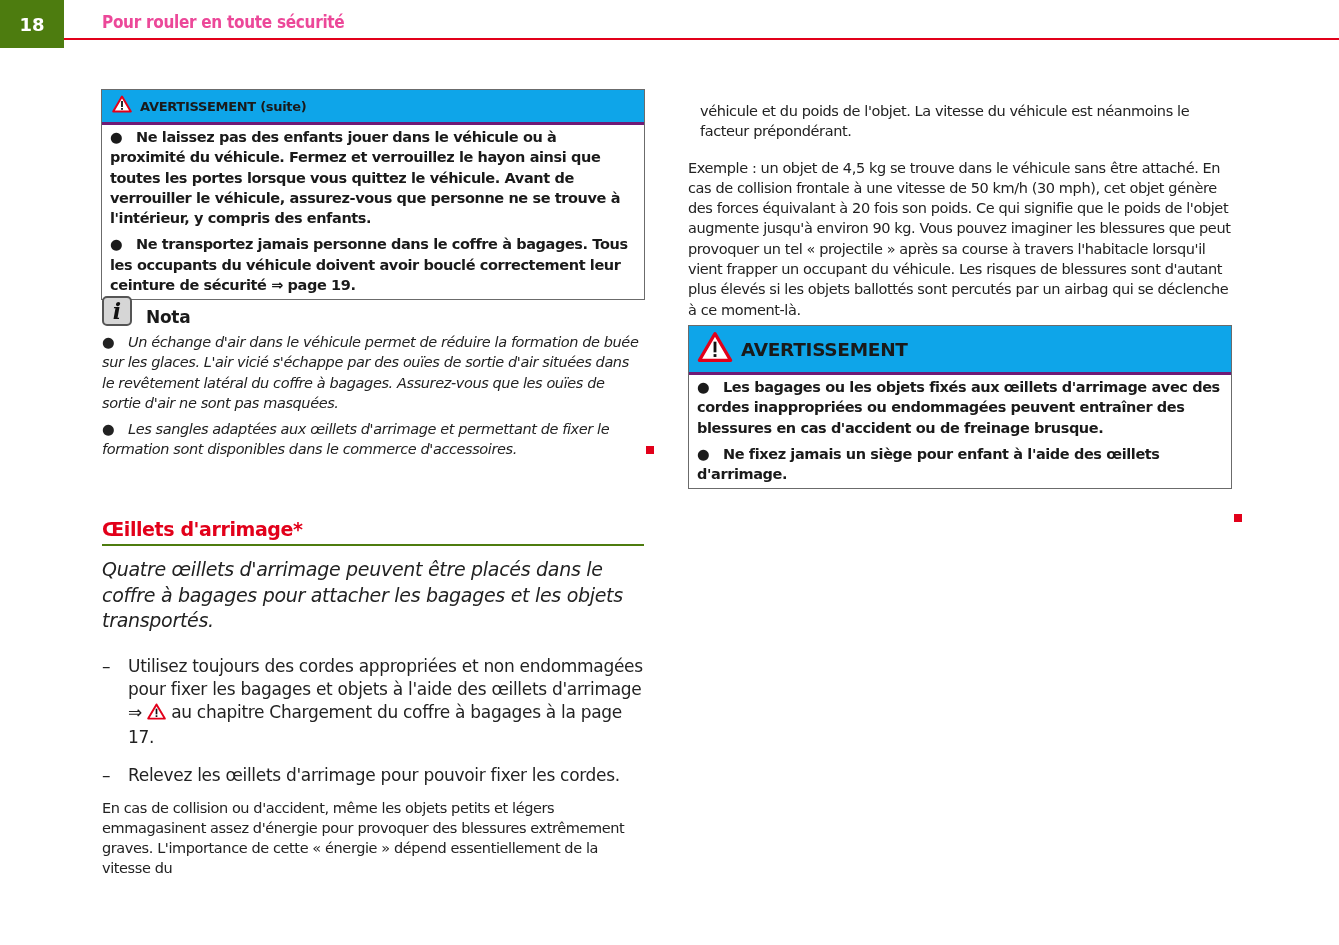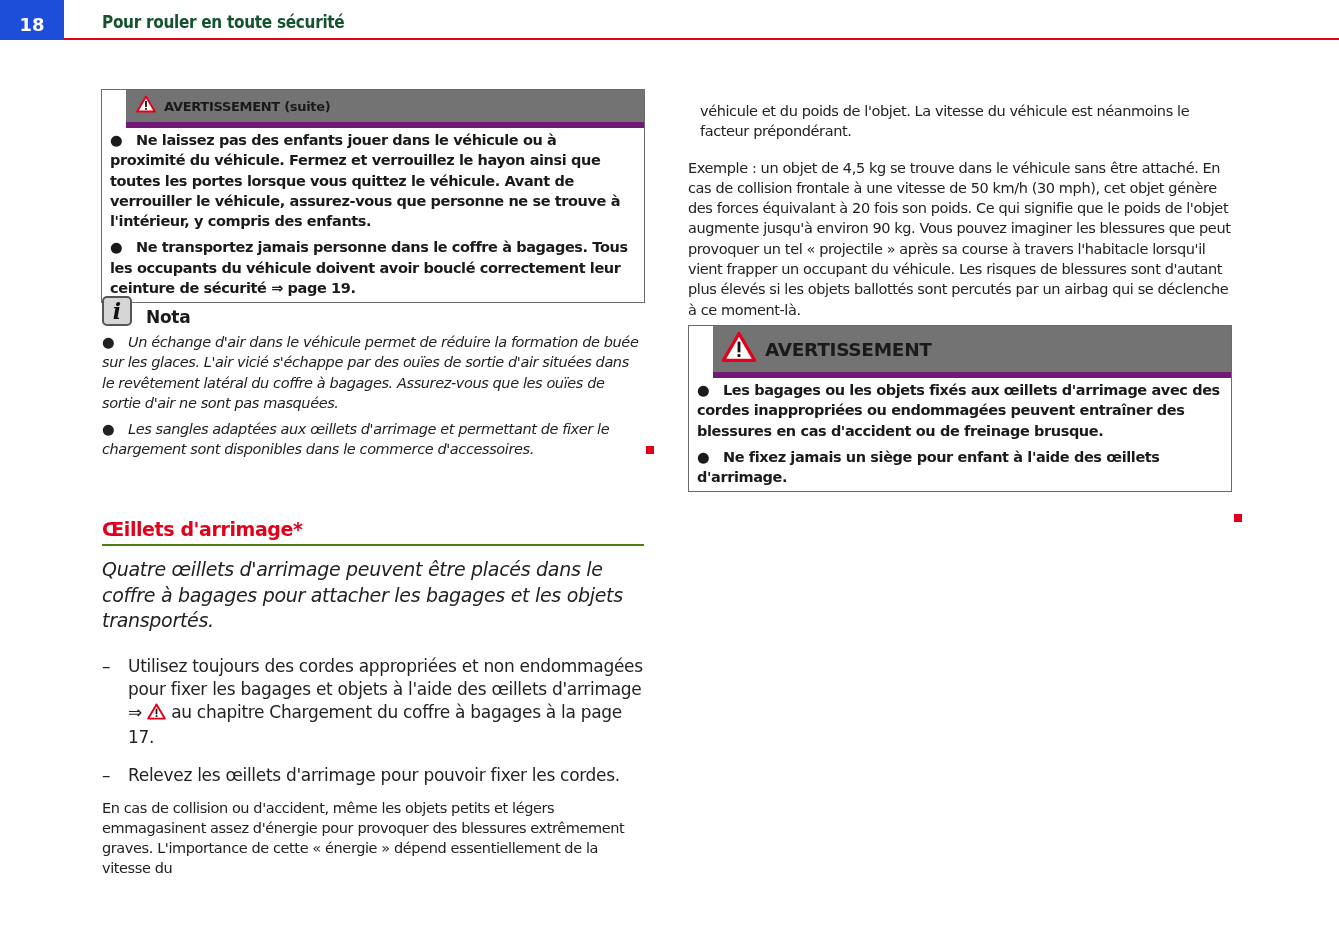--- a/index.html
+++ b/index.html
@@ -1,25 +1,25 @@
 <!DOCTYPE html>
 <html><head>
 <meta charset="utf-8">
 <style>
   html, body { margin:0; padding:0; background:#ffffff; }
   body { width:1339px; height:945px; position:relative; overflow:hidden;
          font-family:"DejaVu Sans", sans-serif; color:#1a1a1a; }
-  .page-num { position:absolute; left:0; top:0; width:64px; height:40px; background:#1d4ed8;
+  .page-num { position:absolute; left:0; top:0; width:64px; height:48px; background:#4d7c0f;
               color:#fff; font-weight:bold; font-size:18px; line-height:50px; text-align:center; }
-  .header-title { position:absolute; left:102px; top:12px; font-size:17px; font-weight:bold; color:#14532d;
+  .header-title { position:absolute; left:102px; top:12px; font-size:17px; font-weight:bold; color:#ec4899;
                   font-family:"DejaVu Sans Condensed","DejaVu Sans", sans-serif; letter-spacing:-0.3px; }
   .header-rule { position:absolute; left:64px; right:0; top:38px; height:2px; background:#e2001a; }
 
   .warn-box { position:absolute; border:1px solid #6b6b6b; background:#fff; }
-  .warn-head { background:#737373; border-bottom:6px solid #701a75; display:flex; align-items:center;margin-left:24px; }
+  .warn-head { background:#0ea5e9; border-bottom:3px solid #701a75; display:flex; align-items:center; }
   .warn-body { padding:2px 8px 2px 8px; }
   .warn-item { font-weight:bold; font-size:14.5px; line-height:20.3px; margin:0 0 6px 0;
                letter-spacing:-0.4px; font-family:"DejaVu Sans", sans-serif; }
   .warn-item:last-child { margin-bottom:2px; }
   .bullet { display:inline-block; width:26px; }
 
   .sm-box { left:101px; top:89px; width:542px; }
   .sm-box .warn-head { height:32px; padding-left:10px; }
   .sm-box .warn-head .label { font-size:13px; font-weight:bold; margin-left:8px; letter-spacing:-0.3px; }
 
@@ -75,21 +75,21 @@
     <p class="warn-item"><span class="bullet">●</span><span>Ne transportez jamais personne dans le coffre à bagages. Tous les occupants du véhicule doivent avoir bouclé correctement leur ceinture de sécurité ⇒ page 19.</span></p>
   </div>
 </div>
 
 <div class="nota">
   <div class="nota-head">
     <div class="nota-icon">i</div>
     <span class="nota-title">Nota</span>
   </div>
   <p class="para nota-item"><span class="bullet">●</span><span>Un échange d'air dans le véhicule permet de réduire la formation de buée sur les glaces. L'air vicié s'échappe par des ouïes de sortie d'air situées dans le revêtement latéral du coffre à bagages. Assurez-vous que les ouïes de sortie d'air ne sont pas masquées.</span></p>
-  <p class="para nota-item"><span class="bullet">●</span><span>Les sangles adaptées aux œillets d'arrimage et permettant de fixer le chargement sont disponibles dans le commerce d'accessoires.</span></p>
+  <p class="para nota-item"><span class="bullet">●</span><span>Les sangles adaptées aux œillets d'arrimage et permettant de fixer le formation sont disponibles dans le commerce d'accessoires.</span></p>
 </div>
 <div class="end-mark" style="left:646px; top:446px;"></div>
 
 <div class="section-title">Œillets d'arrimage*</div>
 <div class="intro">Quatre œillets d'arrimage peuvent être placés dans le coffre à bagages pour attacher les bagages et les objets transportés.</div>
 
 <div class="steps">
   <div class="step">
     <span class="dash">–</span>
     <span>

